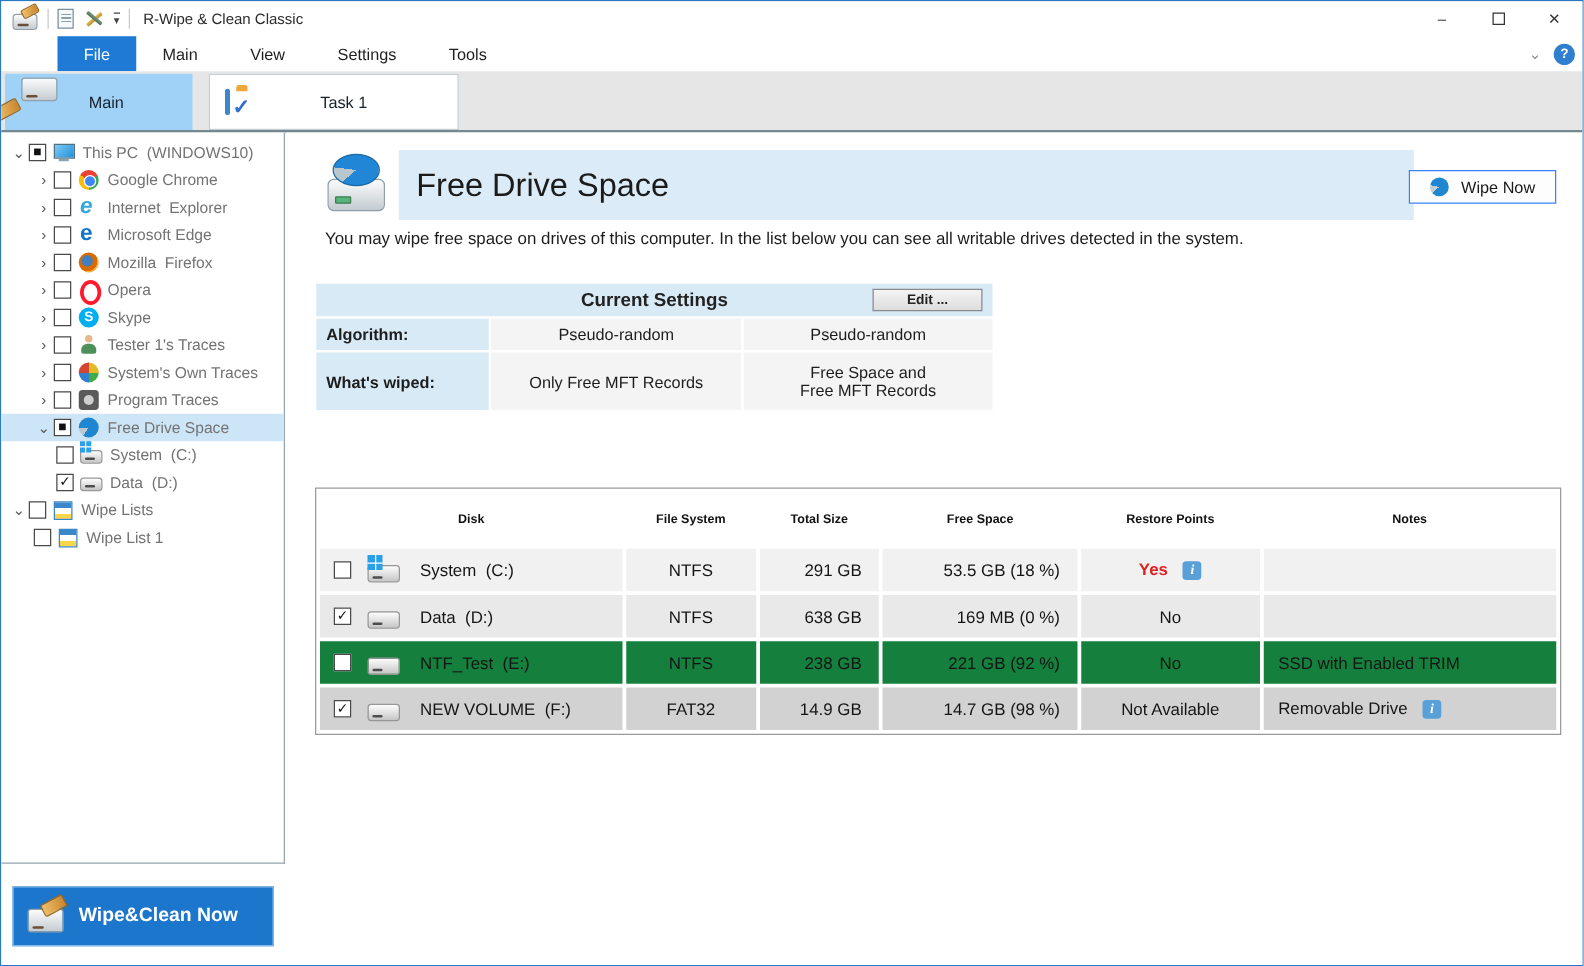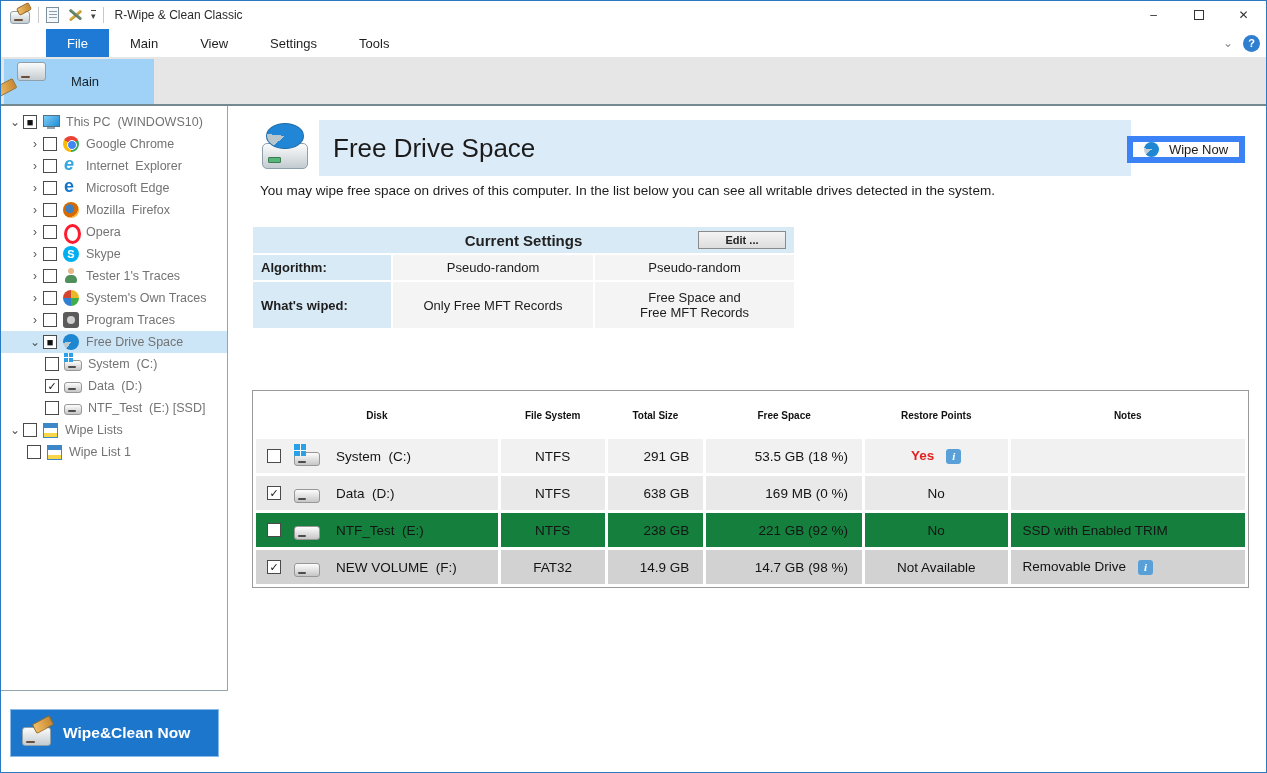--- a/index.html
+++ b/index.html
@@ -92,21 +92,21 @@
   .wipe-clean-btn .label { color:#fff; font-size:15.5px; font-weight:bold; }
 
   
   .main { position:absolute; left:228px; top:0; width:1037px; height:666px; background:#fff; }
   .banner { position:absolute; left:90px; top:14px; width:812px; height:56px; background:#dcebf8; display:flex; align-items:center; padding-left:14px; }
   .page-title { font-size:26px; color:#1b1b1b; }
   .hdr-icon { position:absolute; left:31px; top:17px; width:52px; height:48px; }
   .hdr-icon .disk { position:absolute; left:2px; bottom:2px; width:46px; height:26px; background:linear-gradient(#fcfcfc,#c3cbd0); border:1px solid #8fa0ab; border-radius:5px; }
   .hdr-icon .disk::after { content:""; position:absolute; left:5px; bottom:5px; width:11px; height:4px; background:#57b57a; border:1px solid #3c7b54; border-radius:1px; }
   .hdr-icon .pie { position:absolute; left:6px; top:0; width:38px; height:26px; border-radius:50%; background:conic-gradient(from 230deg,#b9c6cc 0 13%,#2186d5 13% 100%); border:1px solid #1a6aa8; }
-  .wipe-now-btn { position:absolute; left:898px; top:30px; width:118px; height:27px; background:#fdfdfd; border:6px solid #3b82f6; display:flex; align-items:center; justify-content:center; gap:10px; font-size:13px; color:#1a1a1a; }
+  .wipe-now-btn { position:absolute; left:898px; top:30px; width:118px; height:27px; background:#fdfdfd; border:1px solid #3b82f6; display:flex; align-items:center; justify-content:center; gap:10px; font-size:13px; color:#1a1a1a; }
   .pie-sm { width:15px; height:15px; border-radius:50%; background:conic-gradient(from 230deg,#c2ced4 0 14%,#1f86d2 14% 100%); }
   .description { position:absolute; left:31px; top:77px; font-size:13.5px; color:#1c1c1c; }
 
   
   .settings { position:absolute; left:22px; top:119px; width:545px; border-collapse:separate; border-spacing:2px; }
   .settings td { vertical-align:middle; }
   .st-title { background:#d9eaf7; height:26px; position:relative; text-align:center; font-size:15px; font-weight:bold; color:#222; }
   .edit-btn { position:absolute; right:8px; top:4px; width:88px; height:18px; background:linear-gradient(#f4f4f4,#dddddd); border:1px solid #8a8a8a; font-size:11px; color:#222; display:flex; align-items:center; justify-content:center; }
   .st-colhdr { background:#d9eaf7; height:25px; text-align:center; font-size:13px; font-weight:bold; color:#1d1d1d; }
   .st-blank { background:#fff; }
@@ -171,20 +171,24 @@
       <span class="menu-collapse">⌄</span>
       <span class="help-circle">?</span>
     </span>
   </div>
 
   <div class="tabbar">
     <div class="tab tab-main">
       <span class="tab-icon-wrap"><span class="i-diskbrush big"><span class="disk"></span><span class="brush"></span></span></span>
       <span class="tab-label">Main</span>
     </div>
+    <div class="tab tab-task">
+      <span class="tab-icon-wrap"><span class="i-clipboard"></span></span>
+      <span class="tab-label">Task 1</span>
+    </div>
   </div>
 
   <div class="content">
 
     <div class="sidebar">
       <div class="tree-area">
 
         <div class="trow lvl0">
           <span class="caret">⌄</span>
           <span class="cb">■</span>
@@ -255,25 +259,20 @@
           <span class="cb"></span>
           <span class="icon icon-disk-win">
               <span class="winlogo"></span>
             </span>
           <span class="tlabel">System  (C:)</span>
         </div>
         <div class="trow lvl2">
           <span class="cb">✓</span>
           <span class="icon icon-disk"></span>
           <span class="tlabel">Data  (D:)</span>
-        </div>
-        <div class="trow lvl2">
-          <span class="cb"></span>
-          <span class="icon icon-disk"></span>
-          <span class="tlabel">NTF_Test  (E:) [SSD]</span>
         </div>
         <div class="trow lvl0">
           <span class="caret">⌄</span>
           <span class="cb"></span>
           <span class="icon icon-wlist"></span>
           <span class="tlabel">Wipe Lists</span>
         </div>
         <div class="trow lvl1">
           <span class="cb"></span>
           <span class="icon icon-wlist"></span>

